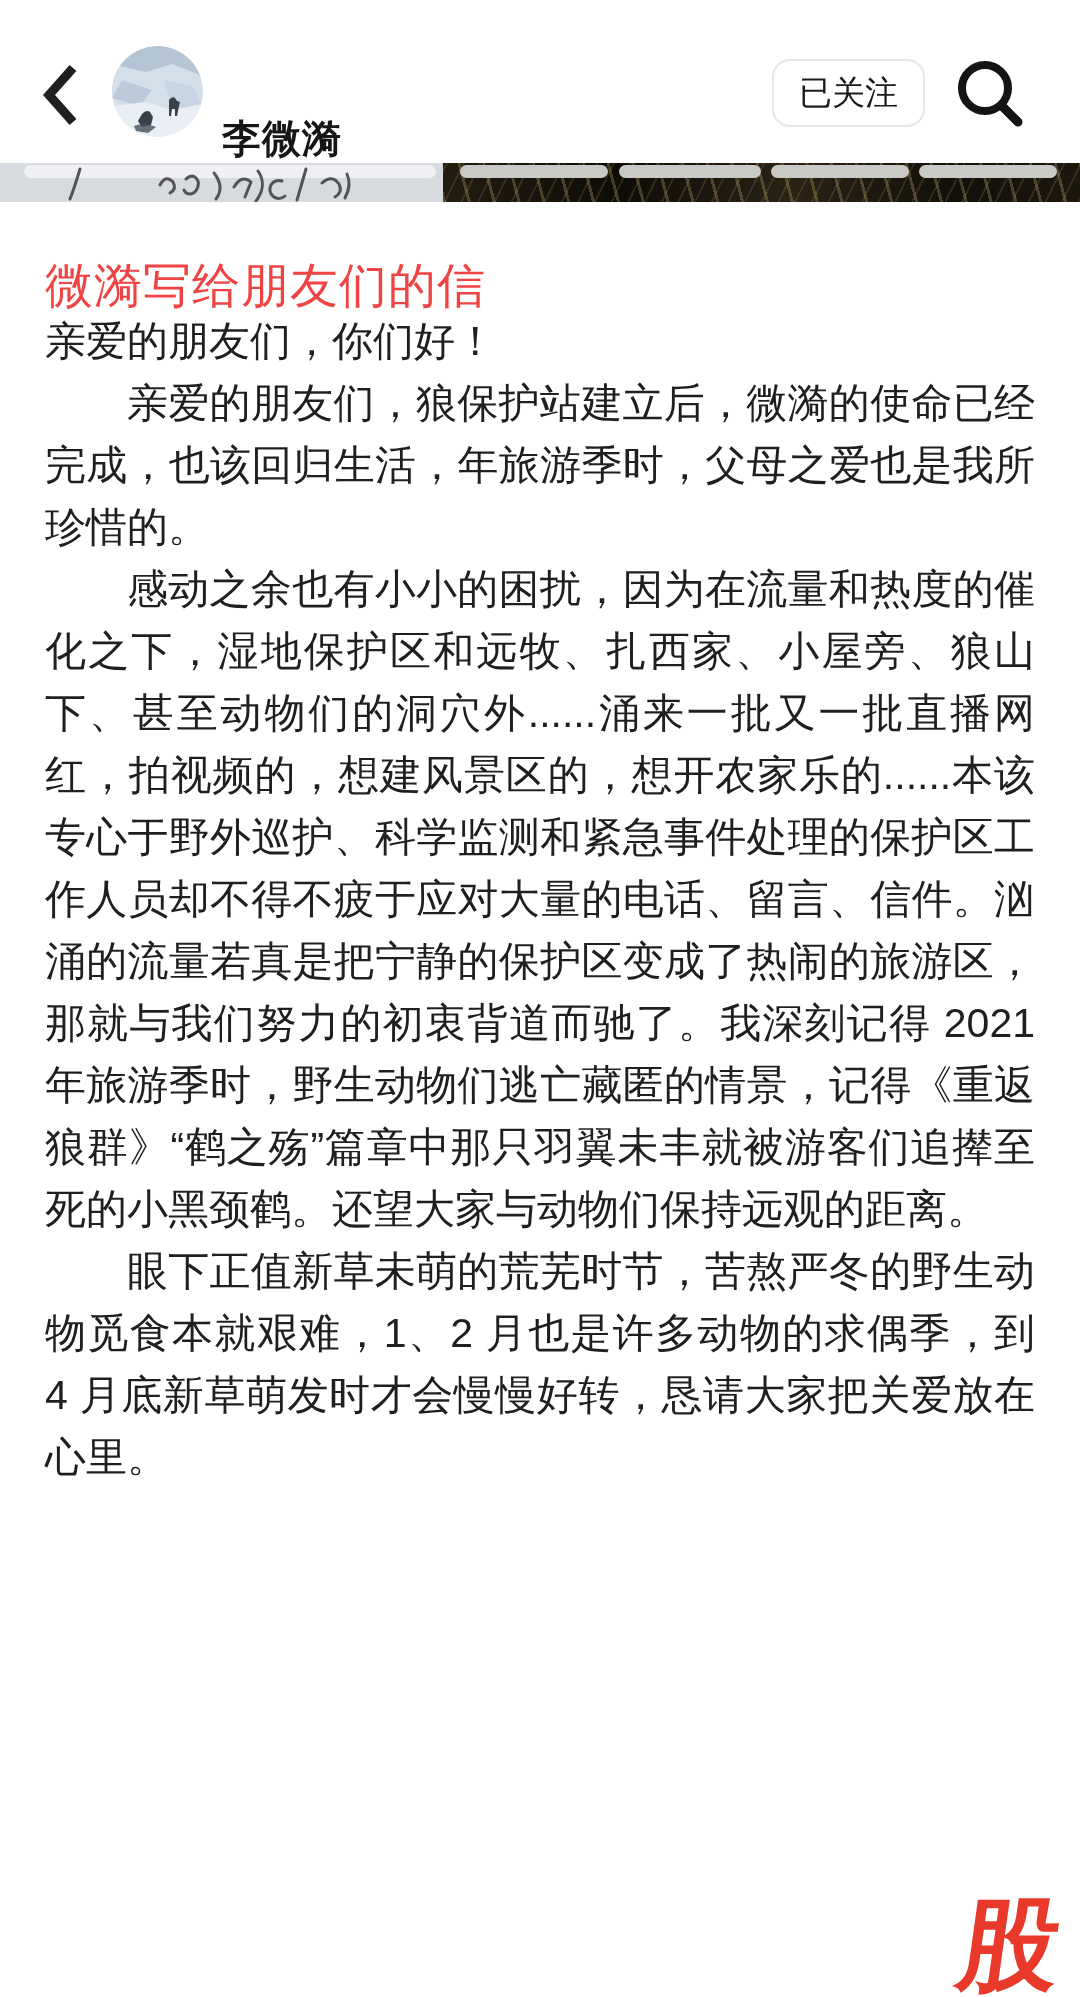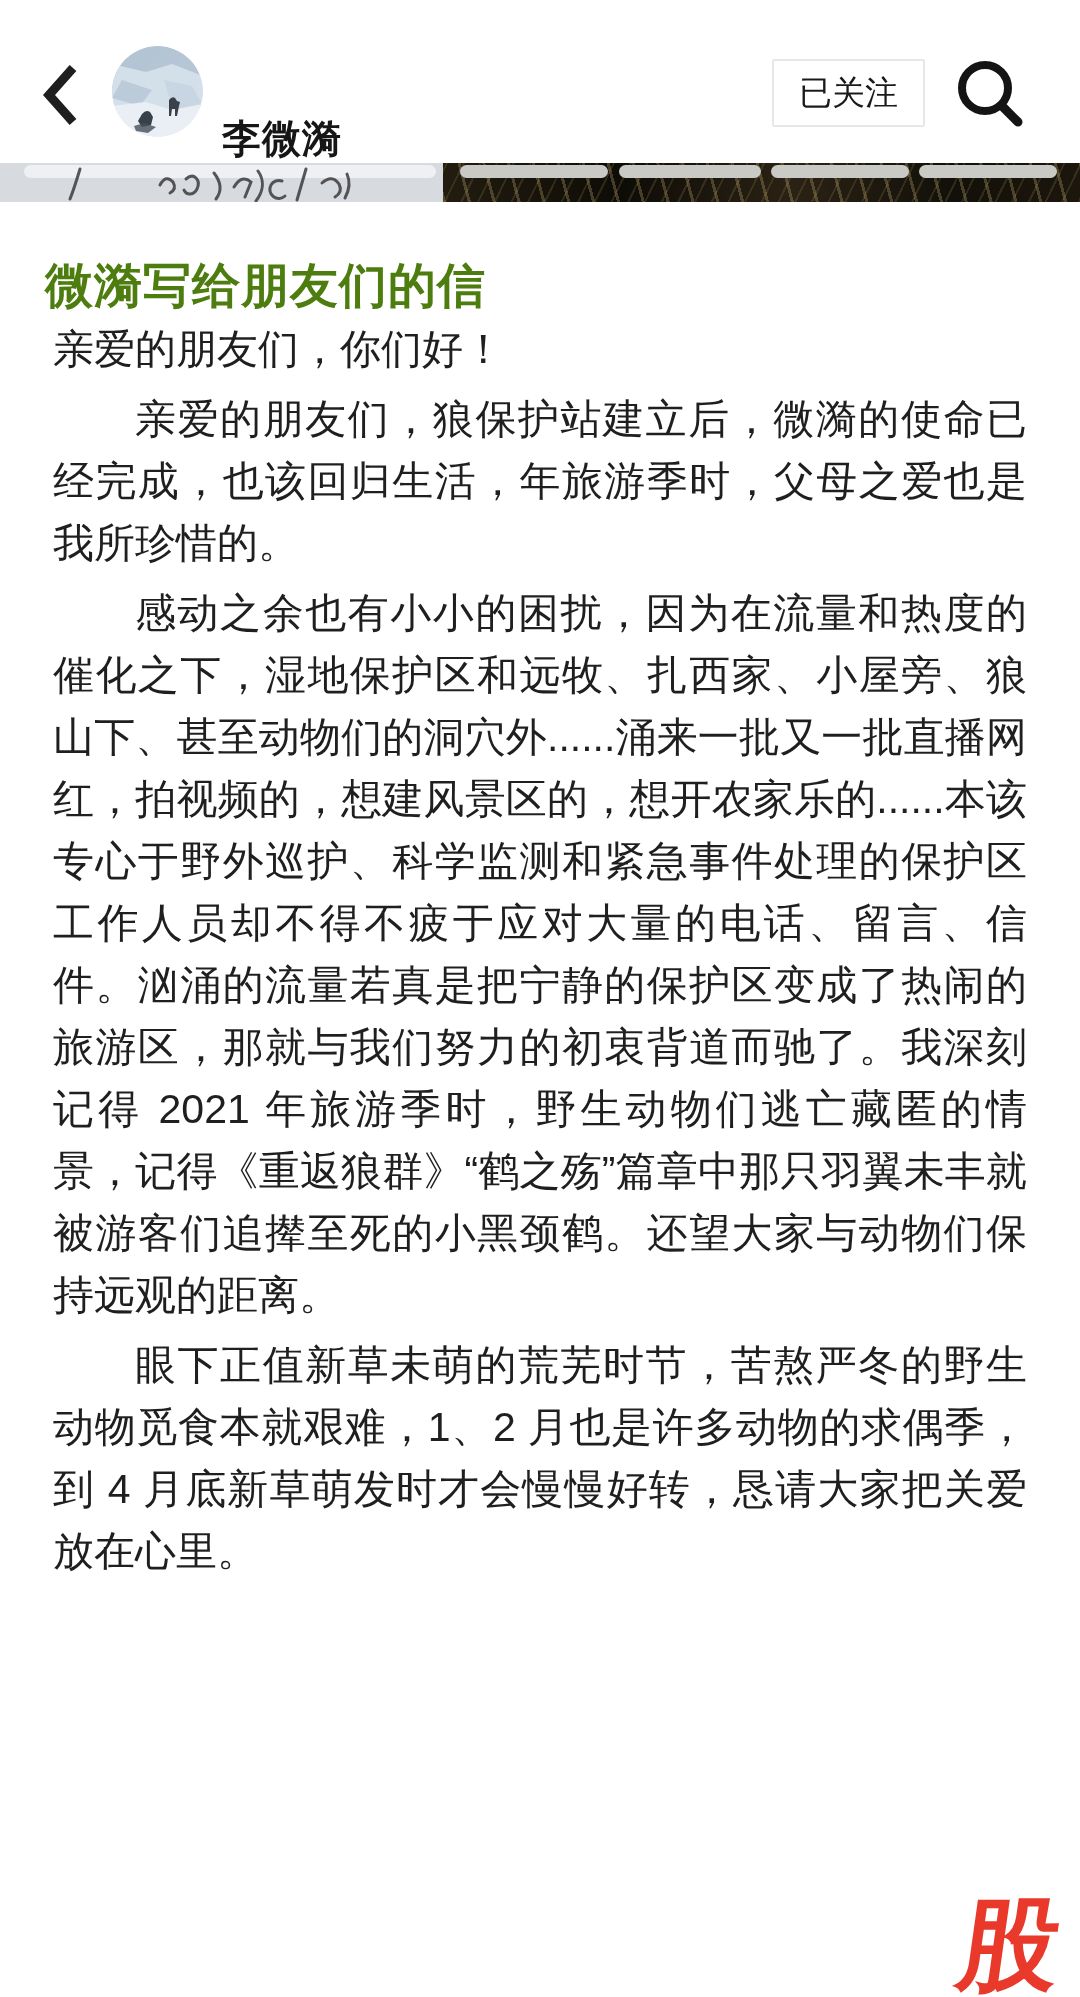--- a/index.html
+++ b/index.html
@@ -8,21 +8,21 @@
     overflow:hidden;margin:0 auto;
     font-family:"Liberation Sans","DejaVu Sans",sans-serif;
   }
   
   .appbar{position:absolute;top:0;left:0;width:1080px;height:163px;background:#fff;}
   .back-btn{position:absolute;left:40px;top:60px;width:44px;height:70px;cursor:pointer;}
   .avatar{position:absolute;left:112px;top:46px;width:91px;height:91px;border-radius:50%;overflow:hidden;cursor:pointer;}
   .username{position:absolute;left:222px;top:72px;font-size:39px;font-weight:600;color:#161616;letter-spacing:1px;margin-top:40px;}
   .follow-btn{
     position:absolute;left:772px;top:59px;width:153px;height:68px;box-sizing:border-box;
-    border:2px solid #e7e7e7;border-radius:2px;background:#fff;
+    border:2px solid #e7e7e7;border-radius:18px;background:#fff;
     display:flex;align-items:center;justify-content:center;
     font-size:33px;color:#1a1a1a;cursor:pointer;
   }
   .search-btn{position:absolute;left:952px;top:56px;width:76px;height:76px;cursor:pointer;}
   
   .photo-strip{position:absolute;top:163px;left:0;width:1080px;height:39px;display:flex;}
   .strip-left{position:relative;width:443px;height:39px;background:#d7dade;overflow:hidden;}
   .strip-left-bar{position:absolute;left:24px;top:2px;width:412px;height:13px;border-radius:7px;background:#eef0f3;}
   .strip-right{
     position:relative;flex:1;height:39px;overflow:hidden;
@@ -33,27 +33,27 @@
       linear-gradient(90deg,#221c10 0%,#0e0c07 28%,#2a2214 55%,#12100a 80%,#1c170d 100%);
   }
   .strip-pill{position:absolute;top:2px;height:13px;border-radius:7px;background:#c9c9c5;}
   .pill-1{left:17px;width:148px;}
   .pill-2{left:176px;width:142px;}
   .pill-3{left:328px;width:138px;}
   .pill-4{left:476px;width:138px;}
   
   .article-title{
     position:absolute;left:45px;top:222px;width:990px;
-    font-size:48px;font-weight:700;color:#4d7c0f;letter-spacing:1px;
+    font-size:48px;font-weight:400;color:#ef4444;letter-spacing:1px;
   }
   .article-body{
     position:absolute;left:45px;top:310px;width:990px;
     font-size:41px;line-height:62px;color:#1f1f1f;
   }
-  .article-body p{margin:8px;text-align:justify;}
+  .article-body p{margin:0;text-align:justify;}
   .article-body p.indent{text-indent:2em;}
   
   .watermark{
     position:absolute;left:960px;top:1894px;
     font-size:100px;line-height:1;font-weight:700;color:#e8392a;
     transform:skewX(-8deg);z-index:5;
   }
 </style>
 </head>
 <body>

